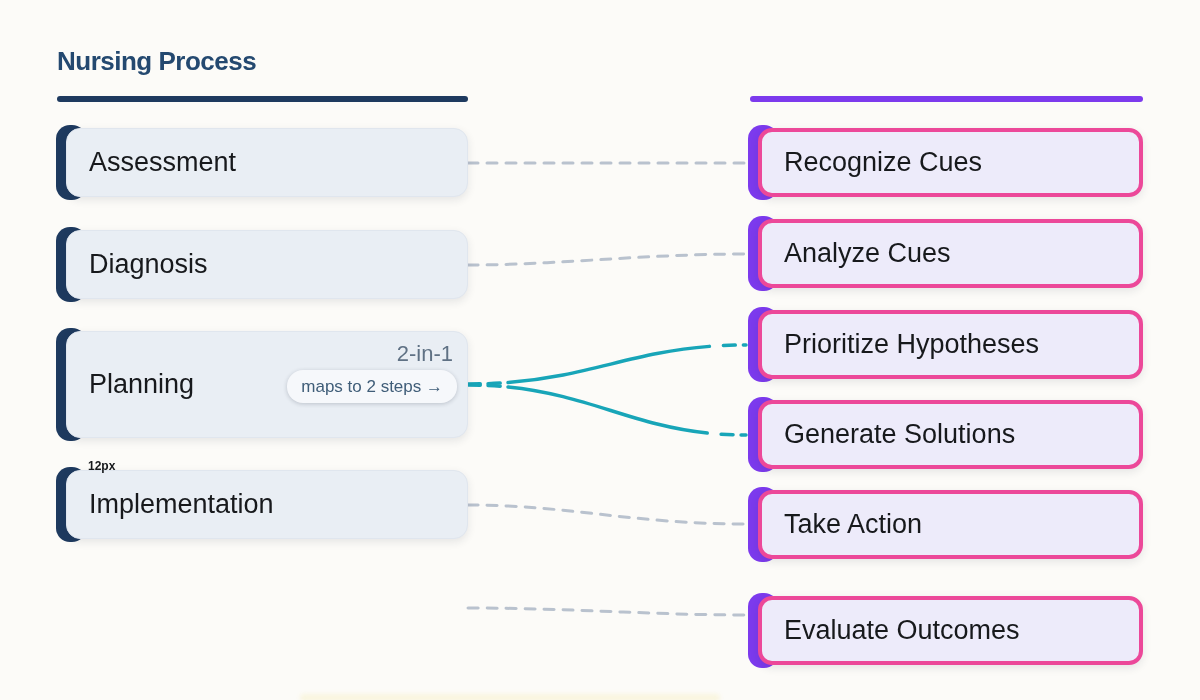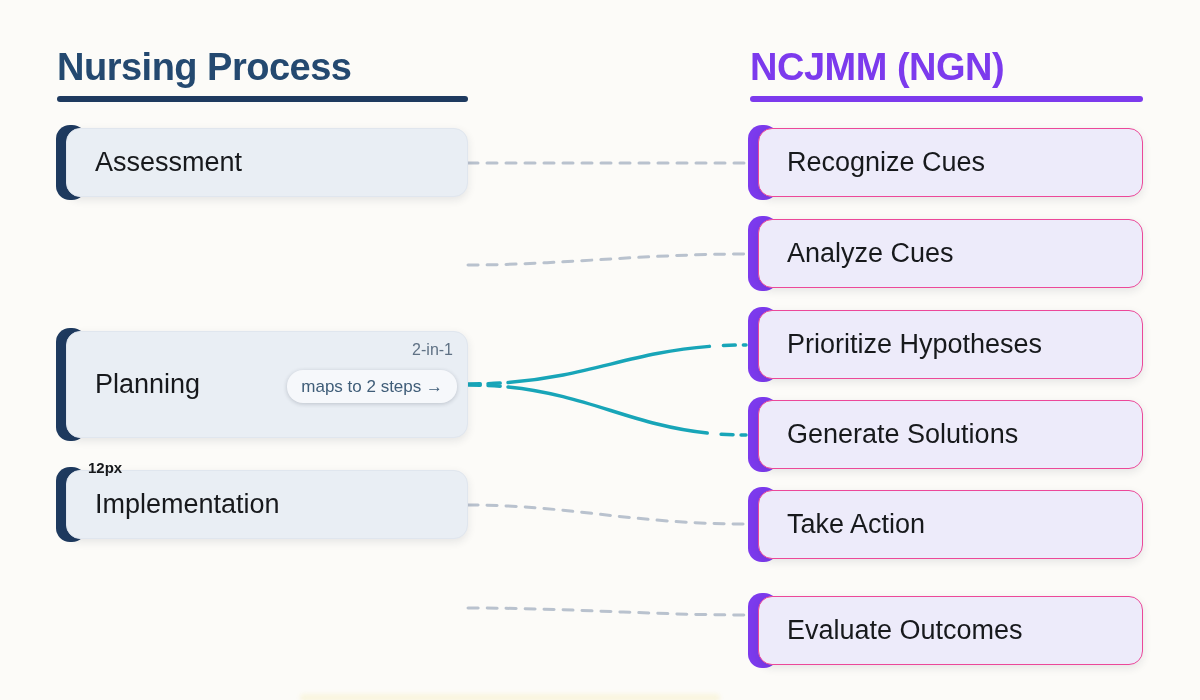--- a/index.html
+++ b/index.html
@@ -11,21 +11,21 @@
     position:relative;
     width:1200px;height:700px;
     background:var(--page-bg,#fcfbf8);
     overflow:hidden;
     margin:0 auto;
   }
   
   .col-title{
     position:absolute;
     top:46px;
-    font-size:38px;
+    font-size:26px;
     font-weight:700;
     letter-spacing:-0.5px;
   }
   .col-title.left{left:57px;color:var(--navy-title,#244970);}
   .col-title.right{left:750px;color:var(--purple,#7c3aed);}
   .title-rule{
     position:absolute;
     top:96px;height:6px;border-radius:3px;
   }
   .title-rule.left{left:57px;width:411px;background:var(--navy,#1e3a5f);}
@@ -47,51 +47,51 @@
   .card.right-card .accent{background:var(--purple,#7c3aed);}
   .card .body{
     position:absolute;
     left:10px;right:0;top:0;bottom:0;
     border-radius:14px;
     box-shadow:0 3px 8px rgba(25,35,60,0.10);
     display:flex;
     align-items:center;
   }
   .card.left-card .body{background:var(--left-card-bg,#e9eef4);border:1px solid #e0e6ee;}
-  .card.right-card .body{background:var(--right-card-bg,#edebfa);border:1px solid #ec4899;}
+  .card.right-card .body{background:var(--right-card-bg,#edebfa);border:4px solid #ec4899;}
   .card .label{
-    padding-left:28px;
+    padding-left:22px;
     font-size:27px;
     color:#17191c;
     white-space:nowrap;
   }
   
   .corner-note{
     position:absolute;
     top:9px;right:14px;
-    font-size:16px;
+    font-size:22px;
     color:#5f7184;
   }
   .map-badge{
     position:absolute;
     top:38px;right:10px;
     height:33px;
     display:flex;align-items:center;
     padding:0 14px;
     background:#f6f8fb;
     border-radius:16px;
     box-shadow:0 1px 4px rgba(30,40,60,0.22);
     font-size:17px;
     color:#3f5d78;
     white-space:nowrap;
   }
   .px-note{
     position:absolute;
     left:88px;top:459px;
-    font-size:15px;
+    font-size:12px;
     font-weight:700;
     color:#16181b;
   }
   
   svg.connectors{
     position:absolute;left:0;top:0;
     pointer-events:none;
   }
   .dash-line{
     stroke:var(--dash-gray,#b9c2ce);
@@ -133,40 +133,45 @@
   <div class="col-title left">Nursing Process</div>
   <div class="title-rule left"></div>
 
   <div class="card left-card" style="top:128px;height:69px">
     <span class="accent"></span>
     <div class="body">
       <span class="label">Assessment</span>
     </div>
   </div>
 
+  <div class="card left-card" style="top:230px;height:69px">
+    <span class="accent"></span>
+    <div class="body">
+      <span class="label">Diagnosis</span>
+    </div>
+  </div>
 
   <div class="card left-card" style="top:331px;height:107px">
     <span class="accent"></span>
     <div class="body">
       <span class="label">Planning</span>
       <span class="corner-note">2-in-1</span>
       <span class="map-badge">maps to 2 steps →</span>
     </div>
   </div>
 
   <div class="card left-card" style="top:470px;height:69px">
     <span class="accent"></span>
     <div class="body">
       <span class="label">Implementation</span>
     </div>
   </div>
   <span class="px-note">12px</span>
 
 
-  <div class="col-title right">NCJMM (NGN)</div>
   <div class="title-rule right"></div>
 
   <div class="card right-card" style="top:128px;height:69px">
     <span class="accent"></span>
     <div class="body">
       <span class="label">Recognize Cues</span>
     </div>
   </div>
 
   <div class="card right-card" style="top:310px;height:69px">

